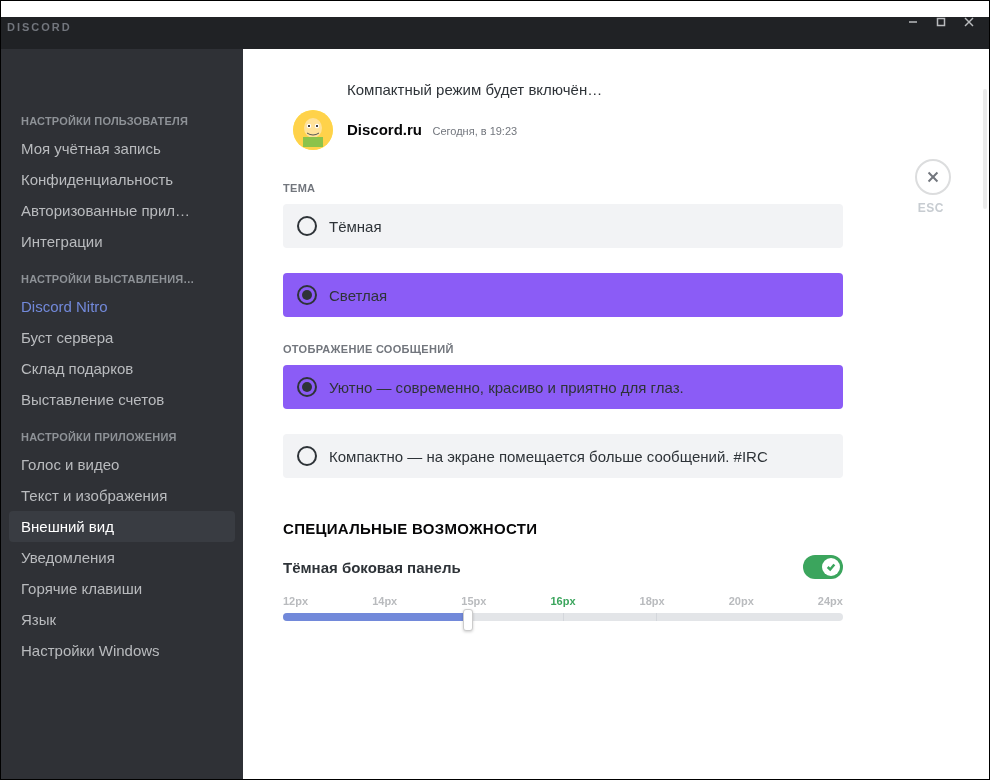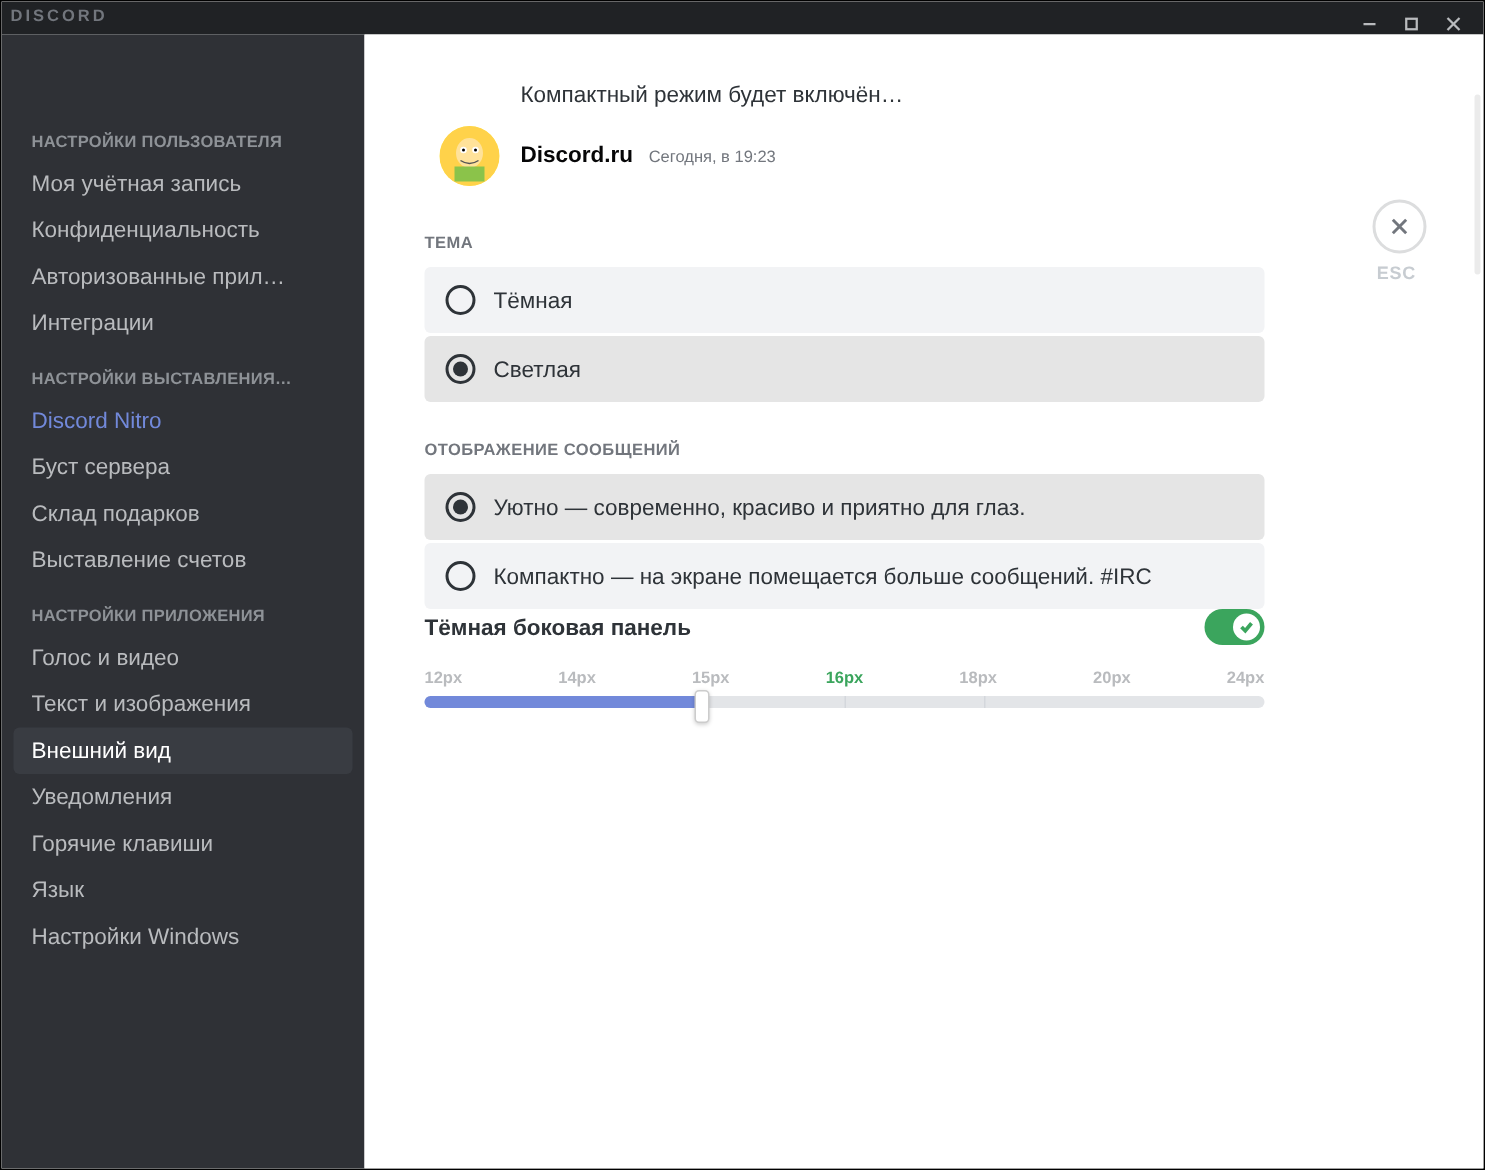--- a/index.html
+++ b/index.html
@@ -1,17 +1,17 @@
 <!DOCTYPE html>
 <html><head>
 <meta charset="utf-8">
 <style>
 * { margin: 0; padding: 0; box-sizing: border-box; font-family: "Helvetica Neue", Helvetica, Arial, sans-serif; }
 body { width: 990px; height: 780px; background: #fff; overflow: hidden; border: 1px solid #000; }
-.titlebar { height: 22px; background: #202225; display: flex; align-items: flex-start; padding: 4px 6px; }
+.titlebar { height: 22px; background: #202225; display: flex; align-items: flex-end; padding: 16px 6px; margin-top: 16px; }
 .titlebar-logo { color: #72767d; font-size: 11px; font-weight: 800; letter-spacing: 2px; }
 .titlebar-spacer { flex: 1; }
 .titlebar-icon { width: 28px; height: 22px; display: flex; align-items: center; justify-content: center; color: #b9bbbe; font-size: 10px; }
 .titlebar-icon svg { width: 10px; height: 10px; stroke: #b9bbbe; stroke-width: 1.5; fill: none; }
 
 .container { display: flex; height: calc(100% - 22px); }
 .sidebar { width: 242px; background: #2f3136; padding: 60px 8px 20px 8px; overflow-y: auto; }
 .sidebar-header { color: #8e9297; font-size: 11px; font-weight: 700; text-transform: uppercase; padding: 6px 12px; margin-top: 10px; letter-spacing: 0.2px; white-space: nowrap; overflow: hidden; text-overflow: ellipsis; }
 .sidebar-header:first-child { margin-top: 0; }
 .sidebar-item { color: #b9bbbe; font-size: 15px; padding: 7px 12px; border-radius: 4px; cursor: pointer; white-space: nowrap; overflow: hidden; text-overflow: ellipsis; }
@@ -27,23 +27,23 @@
 .preview-row { display: flex; align-items: center; gap: 14px; padding: 6px 0; }
 .preview-avatar { width: 40px; height: 40px; border-radius: 50%; background: #ffe75c; display: flex; align-items: center; justify-content: center; overflow: hidden; }
 .preview-text-sub { color: #2e3338; font-size: 15px; margin-top: 2px; }
 .preview-name { color: #060607; font-size: 15px; font-weight: 600; }
 .preview-time { color: #72767d; font-size: 11px; margin-left: 6px; }
 .preview-block { flex: 1; }
 
 .section-title { color: #72767d; font-size: 11px; font-weight: 700; text-transform: uppercase; letter-spacing: 0.3px; margin-top: 26px; margin-bottom: 10px; }
 .section-title.big { color: #060607; font-size: 15px; font-weight: 700; text-transform: uppercase; margin-top: 42px; margin-bottom: 18px; }
 
-.radio-group { display: flex; flex-direction: column; gap: 2px; width: 560px; }
+.radio-group { display: flex; flex-direction: column; gap: 25px; width: 560px; }
 .radio-item { background: #f2f3f5; border-radius: 4px; padding: 12px 14px; display: flex; align-items: center; gap: 12px; cursor: pointer; }
-.radio-item.selected { background: #e5e5e5; }
+.radio-item.selected { background: #8b5cf6; }
 .radio-circle { width: 20px; height: 20px; border: 2px solid #2e3338; border-radius: 50%; display: flex; align-items: center; justify-content: center; flex-shrink: 0; }
 .radio-item.selected .radio-circle::after { content: ""; width: 10px; height: 10px; background: #2e3338; border-radius: 50%; }
 .radio-label { color: #2e3338; font-size: 15px; font-weight: 500; }
 
 .switch-row { display: flex; align-items: center; justify-content: space-between; width: 560px; font-weight: bold; }
 .switch-label { color: #2e3338; font-size: 15px; }
 .switch { width: 40px; height: 24px; background: #3ba55d; border-radius: 12px; position: relative; cursor: pointer; }
 .switch-knob { position: absolute; right: 3px; top: 3px; width: 18px; height: 18px; background: #fff; border-radius: 50%; display: flex; align-items: center; justify-content: center; }
 .switch-knob svg { width: 10px; height: 10px; stroke: #3ba55d; stroke-width: 3; fill: none; }
 
@@ -158,20 +158,21 @@
       <div class="radio-item selected">
         <span class="radio-circle"></span>
         <span class="radio-label">Уютно — современно, красиво и приятно для глаз.</span>
       </div>
       <div class="radio-item">
         <span class="radio-circle"></span>
         <span class="radio-label">Компактно — на экране помещается больше сообщений. #IRC</span>
       </div>
     </div>
 
+    <div class="section-title big">СПЕЦИАЛЬНЫЕ ВОЗМОЖНОСТИ</div>
     <div class="switch-row">
       <span class="switch-label">Тёмная боковая панель</span>
       <div class="switch">
         <div class="switch-knob">
           <svg viewBox="0 0 12 12">
               <polyline points="2,6 5,9 10,3"></polyline>
             </svg>
         </div>
       </div>
     </div>

